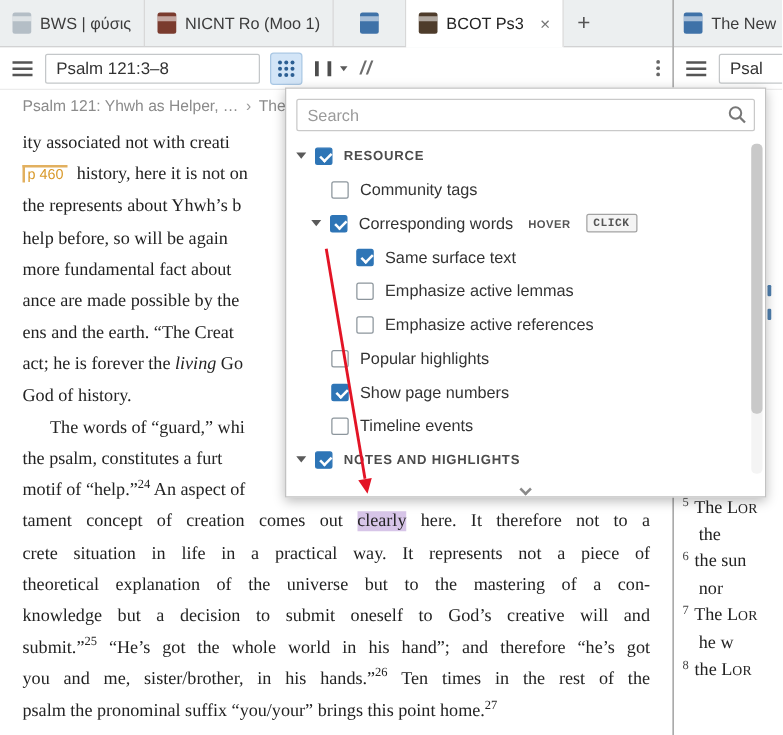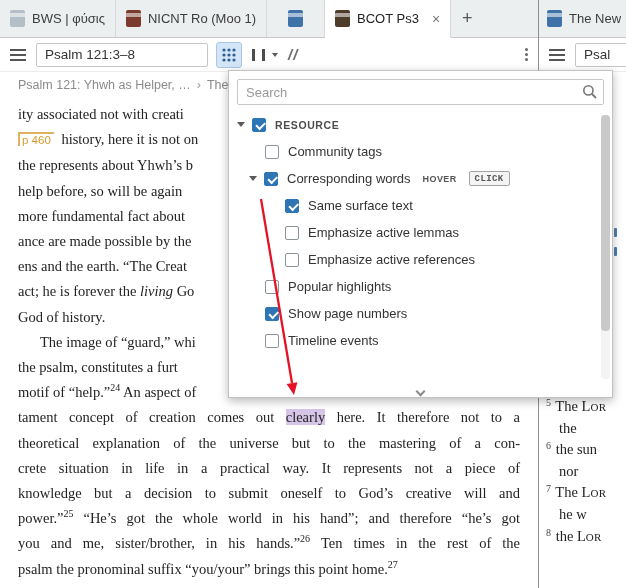--- a/index.html
+++ b/index.html
@@ -176,28 +176,28 @@
     <div class="doc">
         <div class="dline"><span>ity associated not with creati</span></div>
         <div class="dline"><span class="s-page">p 460</span><span> history, here it is not on</span></div>
         <div class="dline"><span>the represents about Yhwh’s b</span></div>
         <div class="dline"><span>help before, so will be again</span></div>
         <div class="dline"><span>more fundamental fact about</span></div>
         <div class="dline"><span>ance are made possible by the</span></div>
         <div class="dline"><span>ens and the earth. “The Creat</span></div>
         <div class="dline"><span>act; he is forever the </span><span class="s-i">living</span><span> Go</span></div>
         <div class="dline"><span>God of history.</span></div>
-        <div class="dline ind"><span>The image of “guard,” whi</span></div>
+        <div class="dline ind"><span>The words of “guard,” whi</span></div>
         <div class="dline"><span>the psalm, constitutes a furt</span></div>
         <div class="dline"><span>motif of “help.”</span><span class="s-sup">24</span><span> An aspect of</span></div>
         <div class="dline j"><span>tament concept of creation comes out </span><span class="s-hl">clearly</span><span> here. It therefore not to a</span></div>
+        <div class="dline j"><span>crete situation in life in a practical way. It represents not a piece of</span></div>
         <div class="dline j"><span>theoretical explanation of the universe but to the mastering of a con-</span></div>
-        <div class="dline j"><span>crete situation in life in a practical way. It represents not a piece of</span></div>
         <div class="dline j"><span>knowledge but a decision to submit oneself to God’s creative will and</span></div>
-        <div class="dline j"><span>power.”</span><span class="s-sup">25</span><span> “He’s got the whole world in his hand”; and therefore “he’s got</span></div>
+        <div class="dline j"><span>submit.”</span><span class="s-sup">25</span><span> “He’s got the whole world in his hand”; and therefore “he’s got</span></div>
         <div class="dline j"><span>you and me, sister/brother, in his hands.”</span><span class="s-sup">26</span><span> Ten times in the rest of the</span></div>
         <div class="dline"><span>psalm the pronominal suffix “you/your” brings this point home.</span><span class="s-sup">27</span></div>
       </div>
   </div>
 
   <div class="col col-right">
     <div class="tabbar">
       <div class="tab rtab">
         <span class="bicon b-blue"></span>
         <span class="tlabel">The New</span>
@@ -275,20 +275,25 @@
         <div class="fi-row ind1">
           <span class="csp"></span>
           <span class="cb on"></span>
           <span class="fi-label">Show page numbers</span>
         </div>
         <div class="fi-row ind1">
           <span class="csp"></span>
           <span class="cb"></span>
           <span class="fi-label">Timeline events</span>
         </div>
+        <div class="fi-row ind0">
+          <span class="caret"></span>
+          <span class="cb on"></span>
+          <span class="fi-label sect">NOTES AND HIGHLIGHTS</span>
+        </div>
       </div>
     <div class="sbtrack">
       <div class="sbthumb"></div>
     </div>
     <div class="scrollhint">
         <span class="chev"></span>
       </div>
   </div>
 
   <svg class="arrow-svg" viewBox="0 0 626 588">

